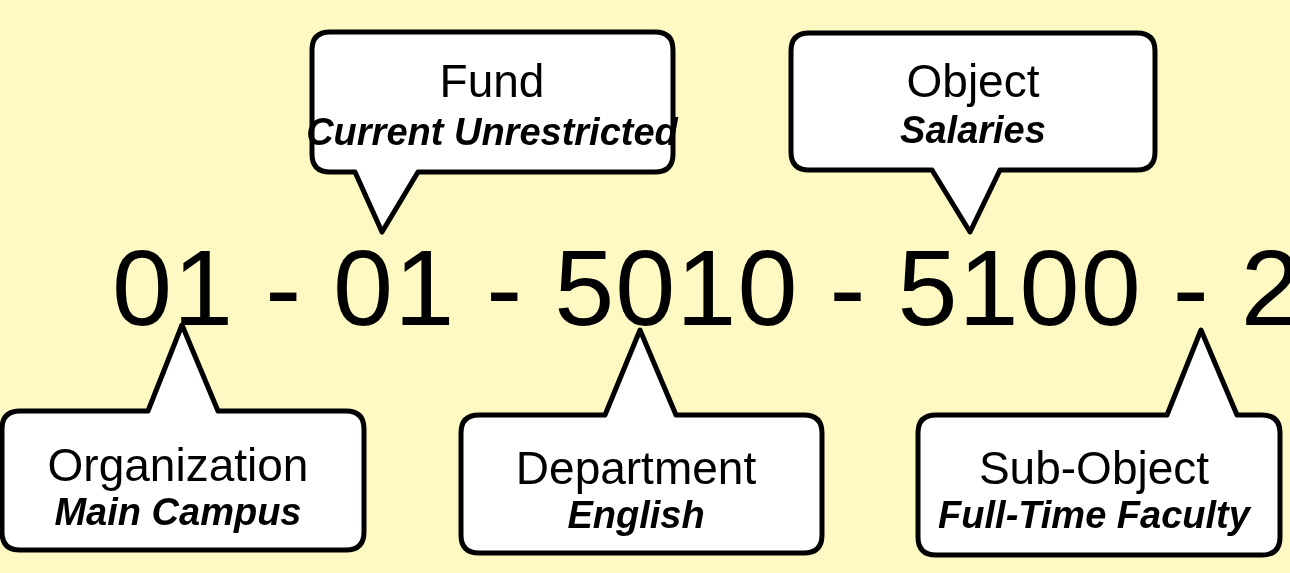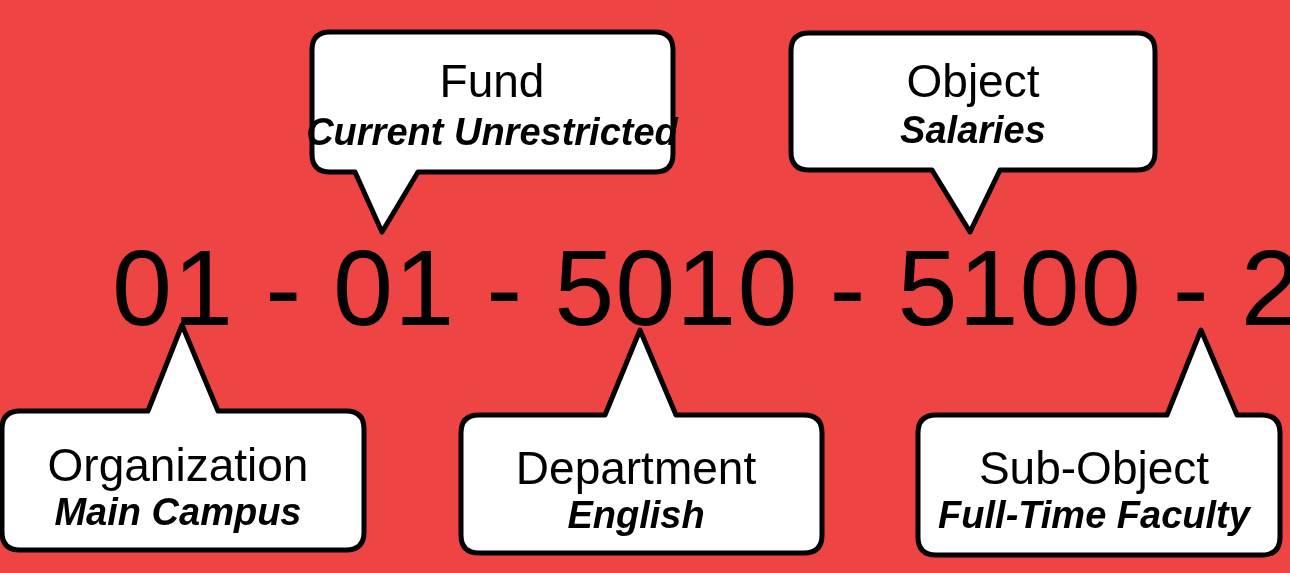--- a/index.html
+++ b/index.html
@@ -11,21 +11,21 @@
   body {
     width: 1290px;
     height: 573px;
     overflow: hidden;
     font-family: "Liberation Sans", sans-serif;
   }
   #diagram-root {
     position: relative;
     width: 1290px;
     height: 573px;
-    background: #ef4444;
+    background: #fef9c3;
   }
   svg#diagram-svg {
     position: absolute;
     top: 0;
     left: 0;
     width: 1290px;
     height: 573px;
     display: block;
   }
   .callout-shape {

